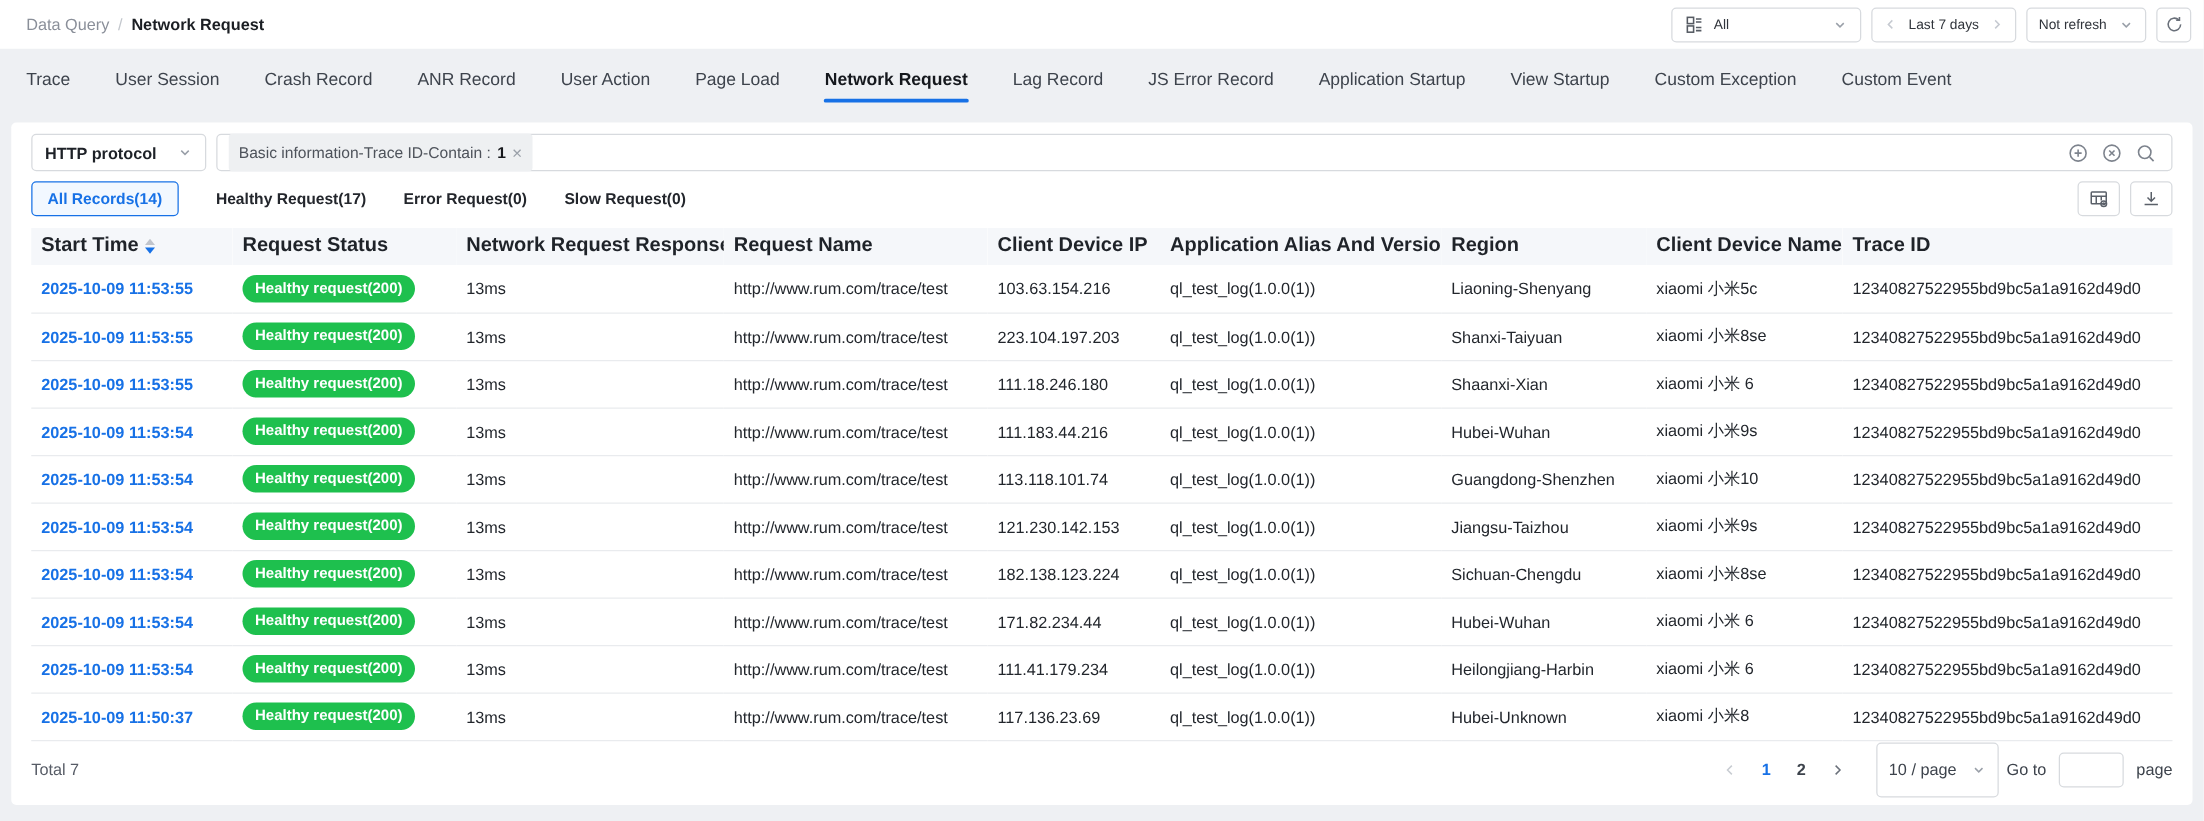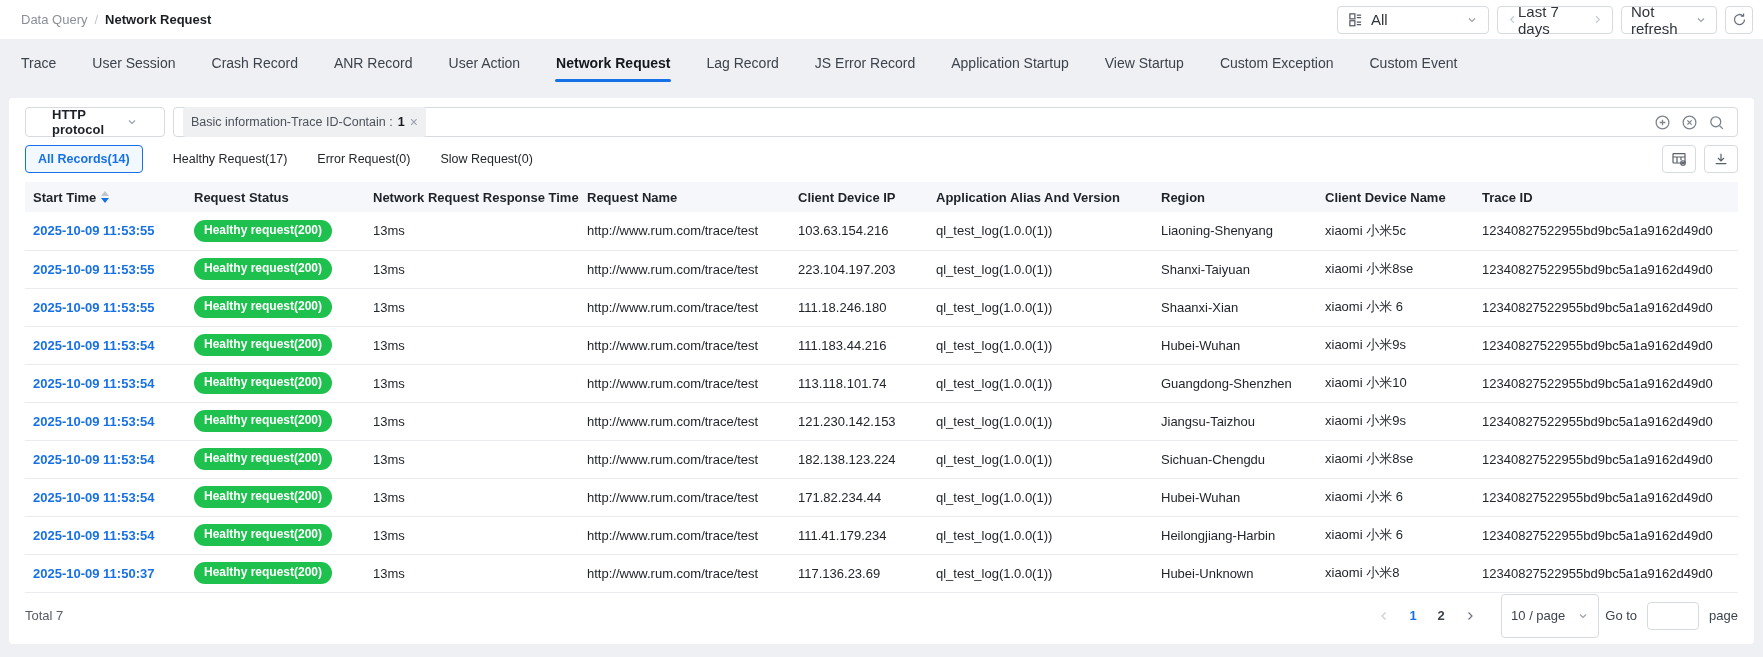--- a/index.html
+++ b/index.html
@@ -18,58 +18,58 @@
   }
   svg{display:block;}
 
   
   .crumb-bar{height:39px;background:#fff;display:flex;align-items:center;justify-content:space-between;padding:0 10px 0 21px;}
   .crumb{display:flex;align-items:center;font-size:13px;}
   .crumb .parent{color:#8a8f99;}
   .crumb .sep{color:#c2c6cc;margin:0 7px;}
   .crumb .current{color:#1b1e23;font-weight:bold;}
   .top-controls{display:flex;align-items:center;gap:8px;}
-  .ctl{height:28px;border:1px solid var(--border);border-radius:4px;background:#fff;display:flex;align-items:center;font-size:15px;color:#30343b;}
+  .ctl{height:28px;border:1px solid var(--border);border-radius:4px;background:#fff;display:flex;align-items:center;font-size:11px;color:#30343b;}
   .ctl-scope{width:152px;padding:0 10px;gap:8px;}
   .ctl-scope .grow{flex:1;}
   .ctl-range{width:116px;justify-content:space-between;padding:0 9px;}
   .ctl-refreshmode{width:96px;justify-content:space-between;padding:0 9px;}
   .ctl-iconbtn{width:28px;justify-content:center;color:#6a707a;}
   .chev{color:#9aa0a9;}
   .chev-dim{color:#c6cad1;}
 
   
   .tab-bar{display:flex;align-items:stretch;height:48px;padding:0 3px;}
   .tab{padding:0 18px;display:flex;align-items:center;font-size:14px;color:#3d434c;position:relative;cursor:pointer;white-space:nowrap;}
   .tab.active{color:#15181d;font-weight:bold;}
   .tab.active::after{content:"";position:absolute;left:17px;right:17px;bottom:5px;height:3px;background:var(--accent);border-radius:1.5px;}
 
   
   .card{margin:11px 9px 0;background:#fff;border-radius:4px;height:546px;padding:9px 16px 0;position:relative;}
 
   
   .filter-row{display:flex;gap:8px;height:30px;}
-  .protocol-select{width:140px;border:1px solid var(--border);border-radius:4px;display:flex;align-items:center;justify-content:space-between;padding:0 26px;font-weight:bold;color:#1d2127;cursor:pointer;}
+  .protocol-select{width:140px;border:1px solid var(--border);border-radius:4px;display:flex;align-items:center;justify-content:space-between;padding:0 10px;font-weight:bold;color:#1d2127;cursor:pointer;}
   .filter-box{flex:1;border:1px solid var(--border);border-radius:4px;display:flex;align-items:center;padding:0 12px 0 9px;gap:10px;}
   .filter-tag{background:#eef0f2;border-radius:3px;height:30px;display:flex;align-items:center;padding:0 8px;font-size:12.5px;color:#4e535b;gap:5px;white-space:nowrap;}
   .filter-tag b{color:#16181c;}
   .filter-tag .tag-close{color:#9aa0a9;cursor:pointer;font-size:14px;line-height:1;}
   .filter-box .spacer{flex:1;}
   .fb-icon{color:#7d838d;cursor:pointer;}
 
   
   .record-row{display:flex;align-items:center;margin-top:8px;height:28px;gap:30px;}
   .all-records-btn{border:1px solid var(--accent);color:var(--accent);background:#f2f8ff;border-radius:4px;height:28px;padding:0 12px;font-size:12.5px;font-weight:bold;display:flex;align-items:center;cursor:pointer;}
-  .record-tab{font-size:12.5px;font-weight:normal;color:#23262c;cursor:pointer;}
+  .record-tab{font-size:12.5px;font-weight:bold;color:#23262c;cursor:pointer;}
   .record-row .right-tools{margin-left:auto;display:flex;gap:8px;}
   .tool-btn{width:34px;height:28px;border:1px solid var(--border);border-radius:4px;background:#fff;display:flex;align-items:center;justify-content:center;color:#5a6069;cursor:pointer;}
 
   
   table{width:100%;border-collapse:collapse;table-layout:fixed;margin-top:9px;}
-  thead th{background:#f5f7fa;height:30px;text-align:left;font-size:13px;font-weight:bold;color:#1f2329;padding:0 8px;white-space:nowrap;overflow:hidden;}
+  thead th{background:#f5f7fa;height:30px;text-align:left;font-size:16px;font-weight:bold;color:#1f2329;padding:0 8px;white-space:nowrap;overflow:hidden;}
   tbody td{height:38px;border-bottom:1px solid #e9ebee;font-size:13px;color:#22262c;padding:0 8px;white-space:nowrap;overflow:hidden;}
   .th-flex{display:flex;align-items:center;gap:5px;cursor:pointer;}
   .sort{display:inline-flex;flex-direction:column;gap:2px;}
   .caret-up{width:0;height:0;border-left:4px solid transparent;border-right:4px solid transparent;border-bottom:5px solid #c0c4cc;}
   .caret-down{width:0;height:0;border-left:4px solid transparent;border-right:4px solid transparent;border-top:5px solid var(--accent);}
   .time-link{color:var(--accent);font-weight:bold;cursor:pointer;margin-top:36px;}
   .badge{display:inline-block;background:var(--healthy);color:#fff;font-weight:bold;font-size:12px;border-radius:11px;padding:4px 10px;line-height:1.15;}
 
   
   .card-footer{display:flex;align-items:center;height:46px;}
@@ -141,20 +141,21 @@
     </div>
   </div>
 </div>
 
 <div class="tab-bar">
     <div class="tab">Trace</div>
     <div class="tab">User Session</div>
     <div class="tab">Crash Record</div>
     <div class="tab">ANR Record</div>
     <div class="tab">User Action</div>
+    <div class="tab">Page Load</div>
     <div class="tab active">Network Request</div>
     <div class="tab">Lag Record</div>
     <div class="tab">JS Error Record</div>
     <div class="tab">Application Startup</div>
     <div class="tab">View Startup</div>
     <div class="tab">Custom Exception</div>
     <div class="tab">Custom Event</div>
   </div>
 
 <div class="card">

